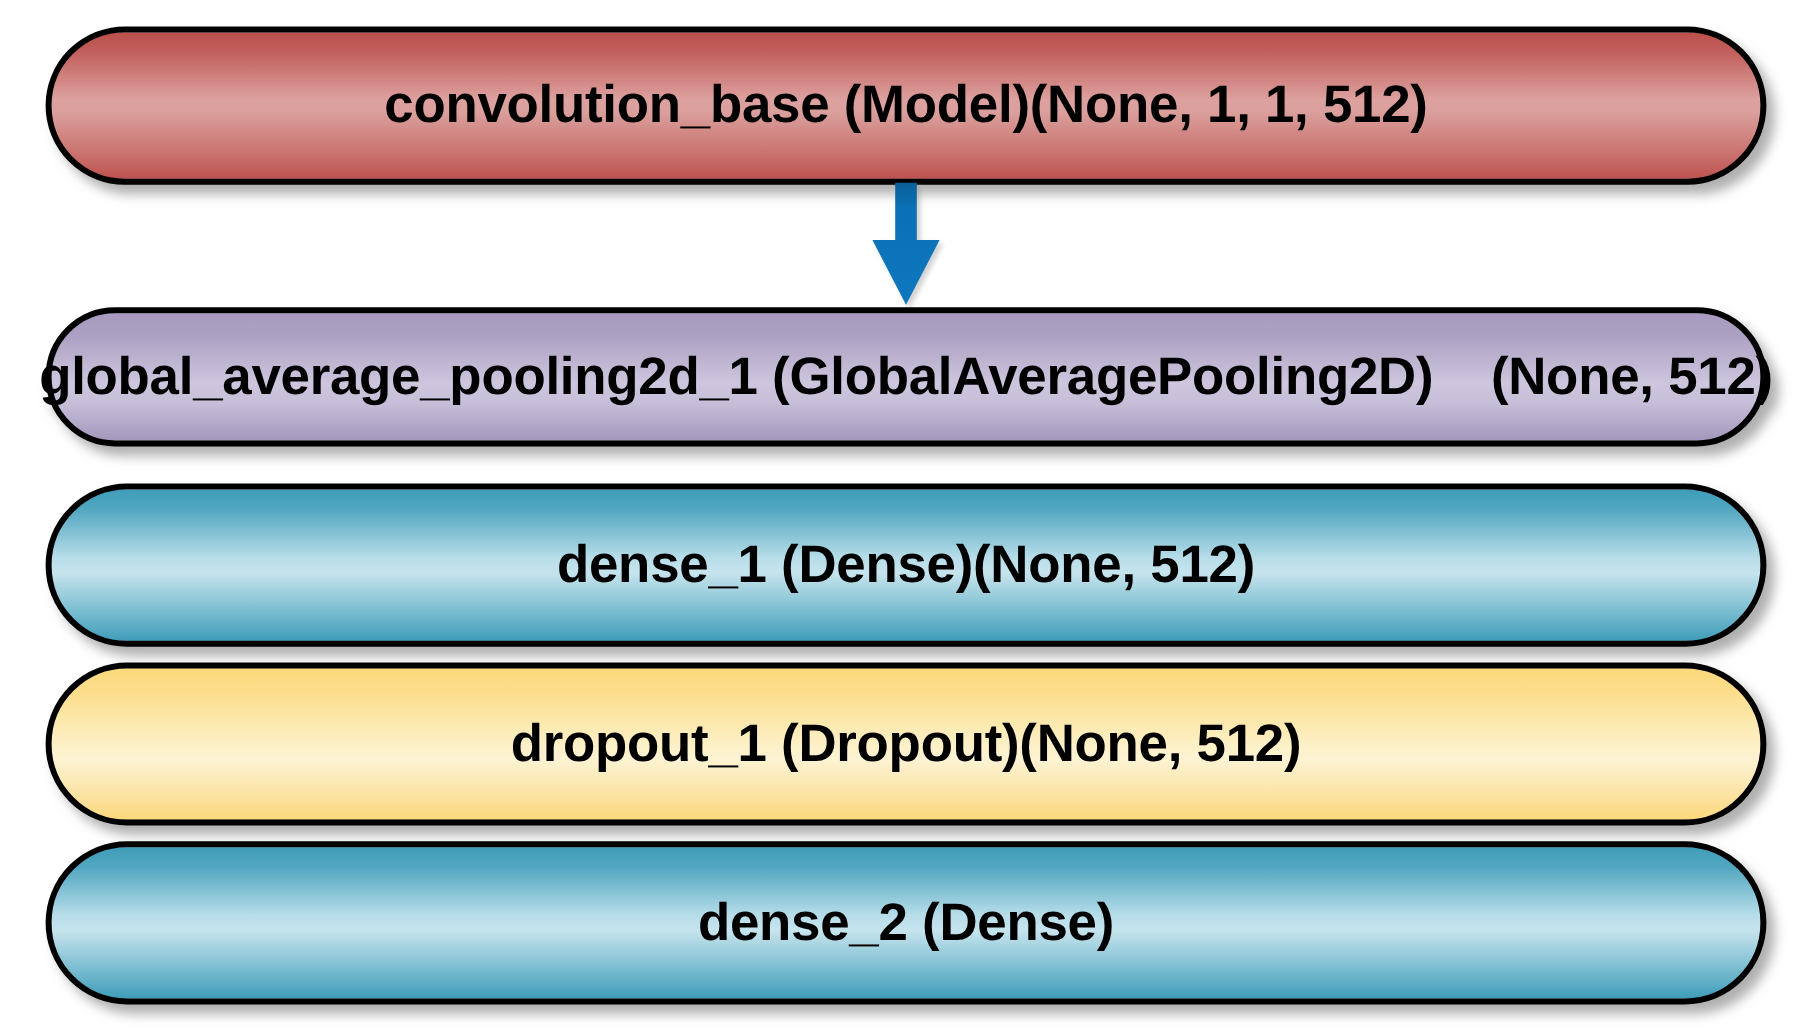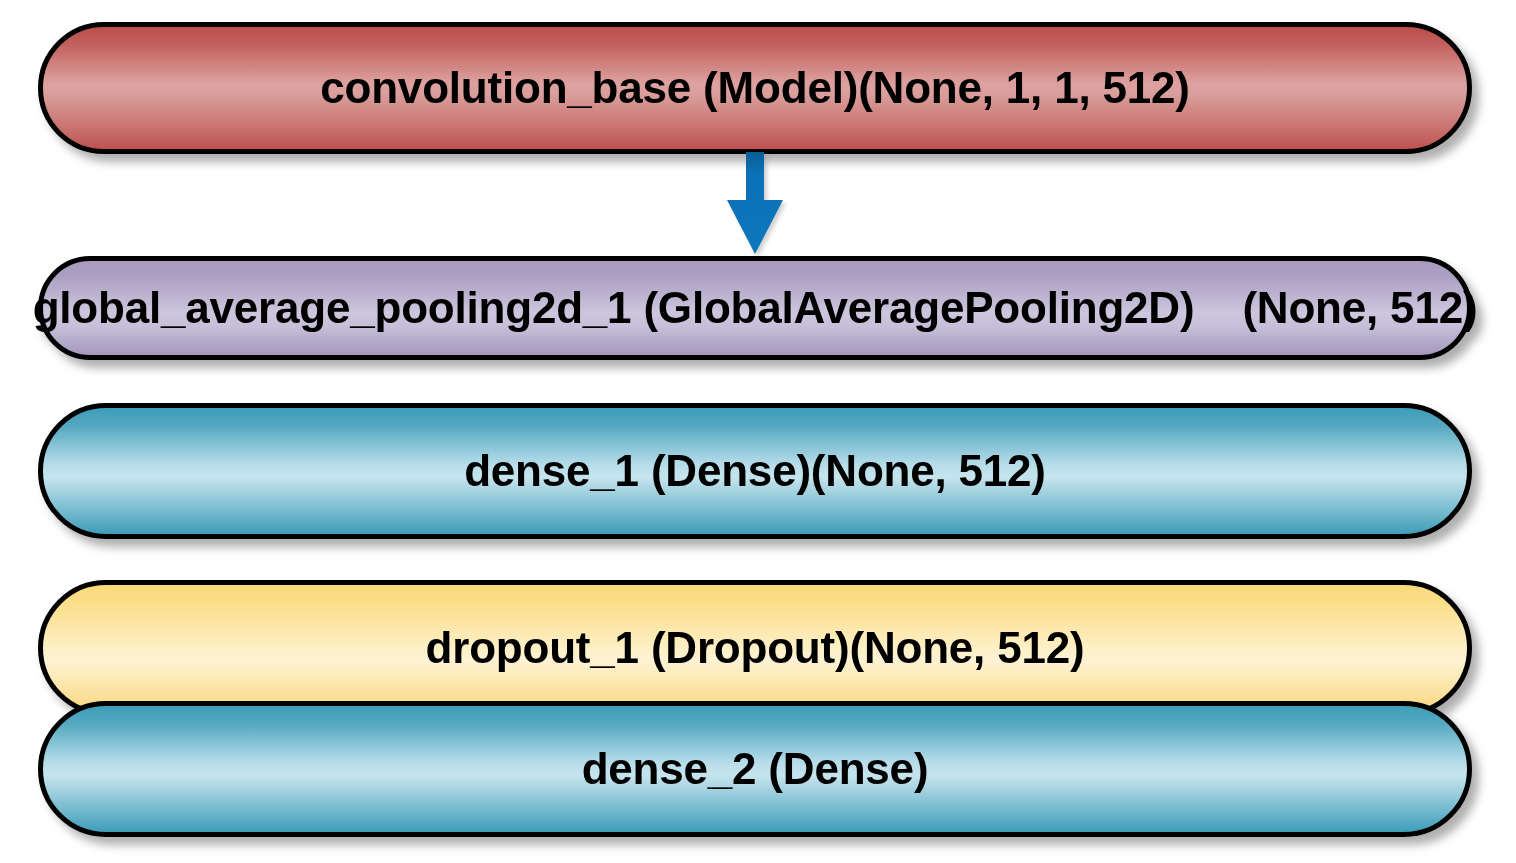--- a/index.html
+++ b/index.html
@@ -103,31 +103,31 @@
         <linearGradient id="arrowGrad" x1="0" y1="0" x2="0" y2="1">
           <stop offset="0%" stop-color="#0a5e97"></stop>
           <stop offset="22%" stop-color="#0b71b6"></stop>
           <stop offset="100%" stop-color="#0d77bd"></stop>
         </linearGradient>
       </defs>
       <polygon points="33,0 51,0 51,48 70,48 42,102 14,48 33,48" fill="url(#arrowGrad)"></polygon>
     </svg>
   </div>
 
-  <div class="node fill-purple" style="left:38px; top:256px; width:1434px; height:104px; font-size:44px;gap:48px;">
+  <div class="node fill-purple" style="left:38px; top:256px; width:1434px; height:116px; font-size:44px;gap:48px;">
     <span class="ln">global_average_pooling2d_1 (GlobalAveragePooling2D)</span>
     <span class="ln">(None, 512)</span>
   </div>
 
   <div class="node fill-teal" style="left:38px; top:403px; width:1434px; height:136px; font-size:44px;">
     <span class="ln">dense_1 (Dense)</span>
     <span class="ln">(None, 512)</span>
   </div>
 
-  <div class="node fill-yellow" style="left:38px; top:552px; width:1434px; height:136px; font-size:44px;margin-top:28px;">
+  <div class="node fill-yellow" style="left:38px; top:552px; width:1434px; height:136px; font-size:44px;">
     <span class="ln">dropout_1 (Dropout)</span>
     <span class="ln">(None, 512)</span>
   </div>
 
   <div class="node fill-teal" style="left:38px; top:701px; width:1434px; height:136px; font-size:44px;">
     <span class="ln">dense_2 (Dense)</span>
   </div>
 
 </div>
 

